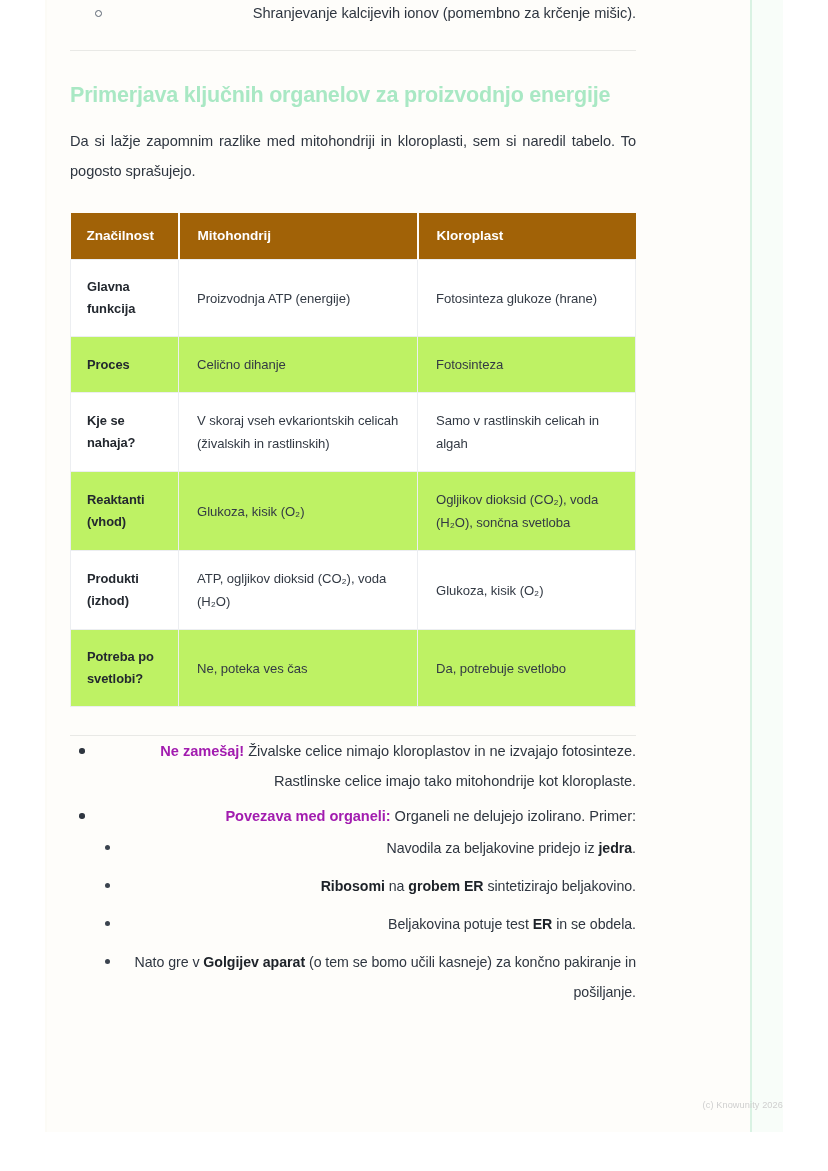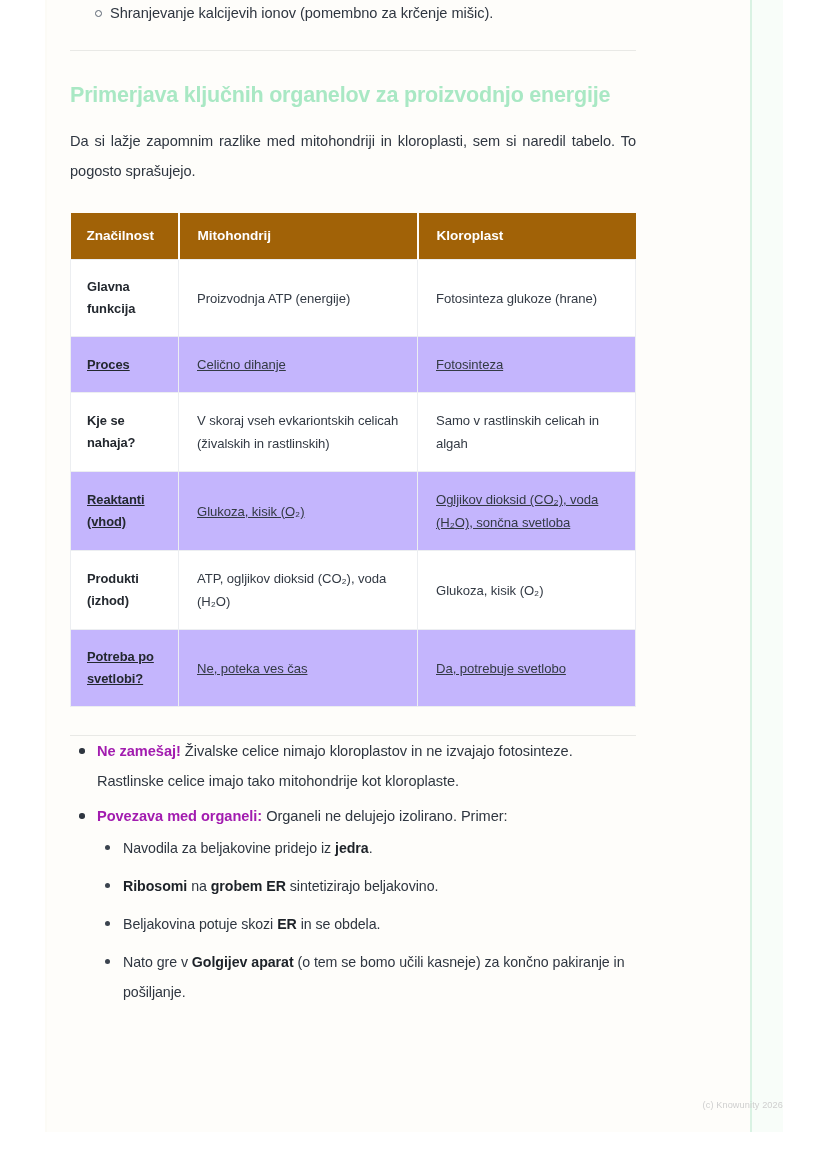--- a/index.html
+++ b/index.html
@@ -45,21 +45,21 @@
   }
 
   
   .content {
     position: absolute;
     left: 70px; top: 0px;
     width: 566px;
   }
 
   
-  ul.lvl1, ul.lvl2 { margin: 0; padding: 0; list-style: none; }
+  ul.lvl1, ul.lvl2 { margin: 0; padding: 0; list-style: none; text-align: right; }
 
   .top-list { padding-top: 38px; }
   .li2 {
     position: relative;
     padding-left: 40px;
     font-size: 14.6px;
     line-height: 26px;
     color: #2f3640;
     letter-spacing: -0.05px;
   }
@@ -140,21 +140,21 @@
     letter-spacing: -0.05px;
   }
   table.cmp tbody td.k {
     font-weight: 700;
     font-size: 12.9px;
     padding-left: 16px;
     padding-right: 10px;
     color: #23282f;
     line-height: 22px;
   }
-  table.cmp tbody tr.alt td { background: #c4b5fd; text-decoration: underline; }
+  table.cmp tbody tr.alt td { background: #bef264; }
   table.cmp tbody tr.reg td { background: #ffffff; }
 
   
   .tips { padding-top: 18px; }
   .li1 {
     position: relative;
     padding-left: 27px;
     font-size: 14.6px;
     line-height: 30px;
     color: #2f3640;
@@ -283,21 +283,21 @@
         <b>Povezava med organeli:</b><span> Organeli ne delujejo izolirano. Primer:</span>
 
         <ul class="sub">
           <li class="lisub">
             <span>Navodila za beljakovine pridejo iz </span><b>jedra</b><span>.</span>
           </li>
           <li class="lisub">
             <span></span><b>Ribosomi</b><span> na </span><b>grobem ER</b><span> sintetizirajo beljakovino.</span>
           </li>
           <li class="lisub">
-            <span>Beljakovina potuje skozi </span><b>ER</b><span> in se obdela.</span>
+            <span>Beljakovina potuje test </span><b>ER</b><span> in se obdela.</span>
           </li>
           <li class="lisub">
             <span>Nato gre v </span><b>Golgijev aparat</b><span> (o tem se bomo učili kasneje) za končno pakiranje in pošiljanje.</span>
           </li>
         </ul>
       </li>
     </ul>
 
   </div>
 

